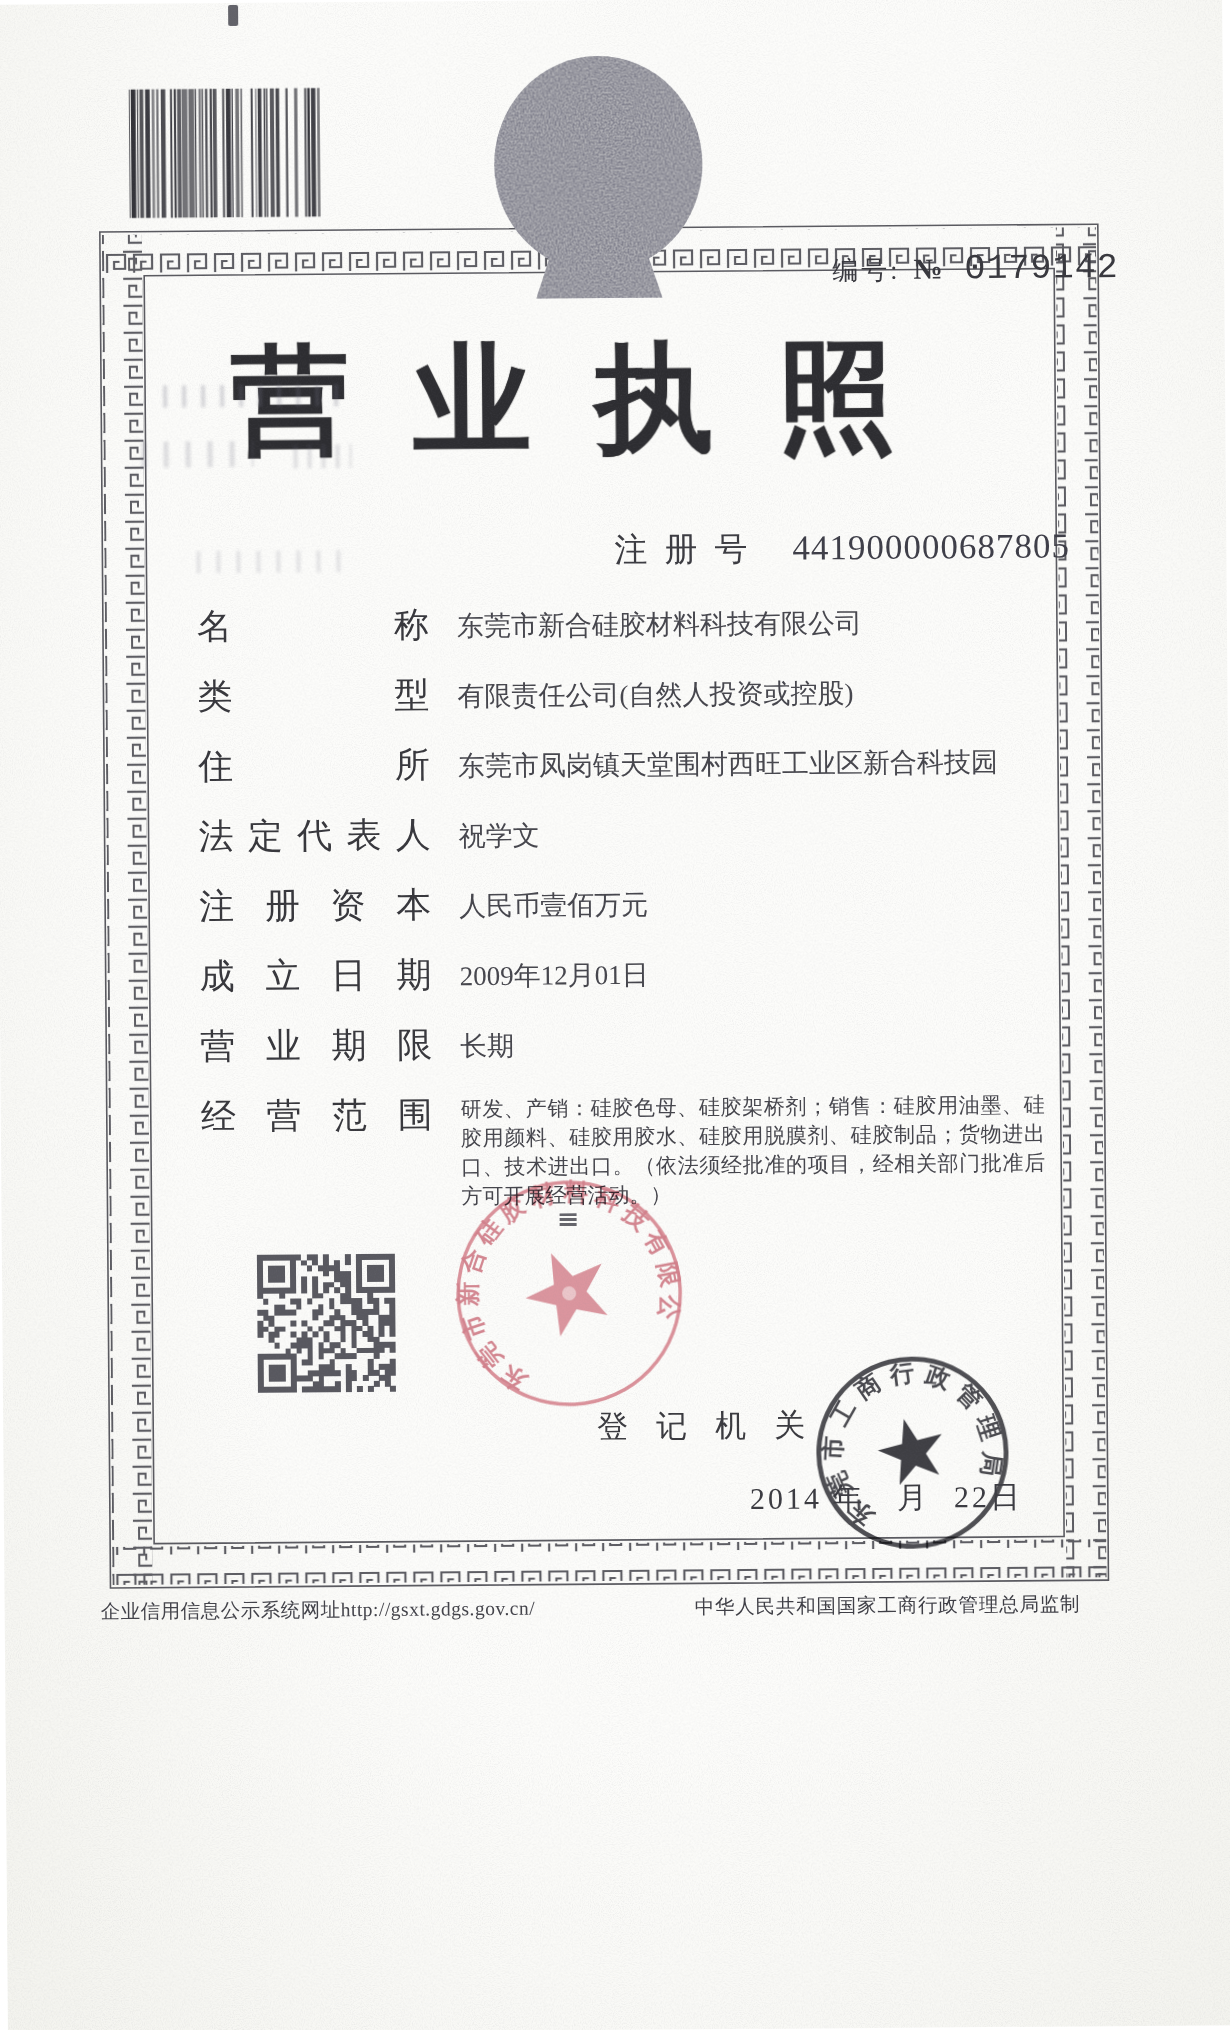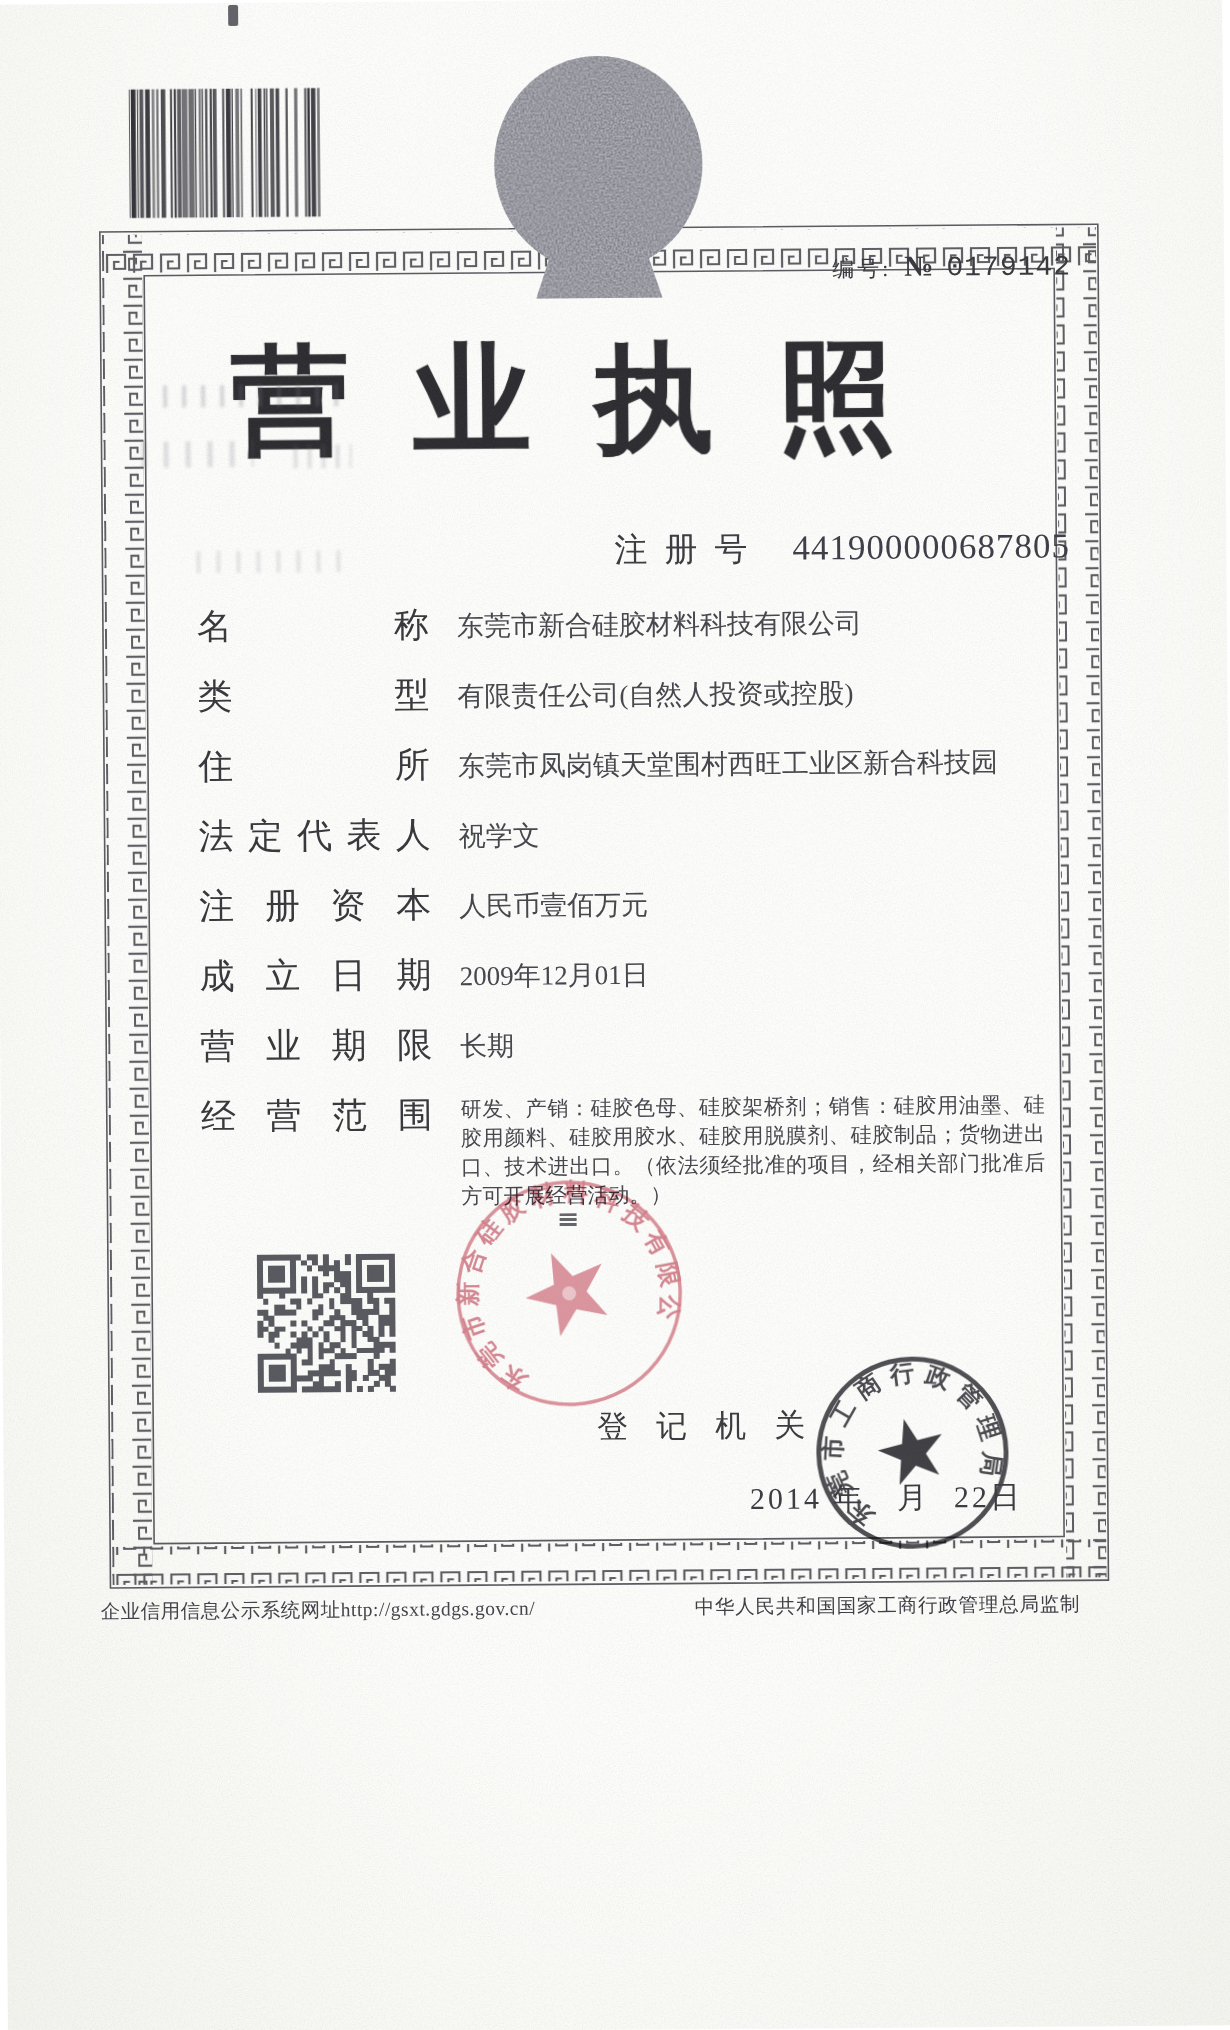--- a/index.html
+++ b/index.html
@@ -10,23 +10,23 @@
     transform:rotate(-0.45deg);
   }
   svg.abs{position:absolute;}
   .border-svg{left:0;top:0;width:1230px;height:2030px;}
   .barcode-svg{left:134px;top:84px;width:198px;height:132px;filter:blur(.6px) contrast(1.05);opacity:.92;}
   .emblem-svg{left:494px;top:54px;width:222px;height:248px;}
   .qr-svg{left:255px;top:1252px;width:138px;height:138px;opacity:.9;filter:blur(.3px);}
   .noise-svg{left:0;top:0;width:1230px;height:2030px;pointer-events:none;}
 
   .serial{position:absolute;top:252px;left:838px;display:flex;gap:13px;align-items:baseline;color:#38383e;}
-  .serial .slabel{font-size:22px;letter-spacing:3px;}
+  .serial .slabel{font-size:26px;letter-spacing:3px;}
   .serial .nosym{font-weight:bold;font-size:29px;}
-  .serial .num{font-family:"Liberation Mono",monospace;font-size:28px;letter-spacing:1px;}
+  .serial .num{font-family:"Liberation Mono",monospace;font-size:35px;letter-spacing:1px;margin-left:9px;}
 
   .title{
     position:absolute;top:328px;left:236px;white-space:nowrap;
     font-family:"DejaVu Sans",sans-serif;font-weight:900;
     font-size:118px;line-height:1.2;letter-spacing:64px;color:#2d2d31;
     filter:blur(.35px);text-shadow:0 0 1px #3a3a3a;
   }
 
   .regline{position:absolute;top:528px;left:618px;display:flex;align-items:baseline;gap:28px;}
   .regline .rl{font-size:33px;letter-spacing:17px;color:#3b3b41;}

